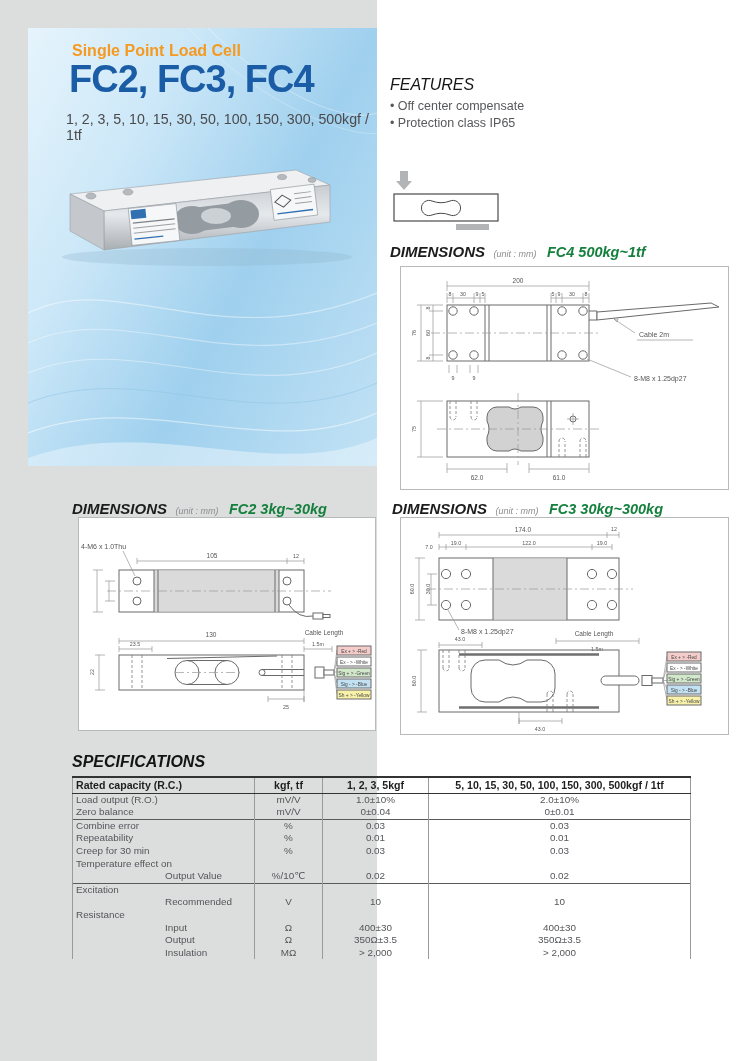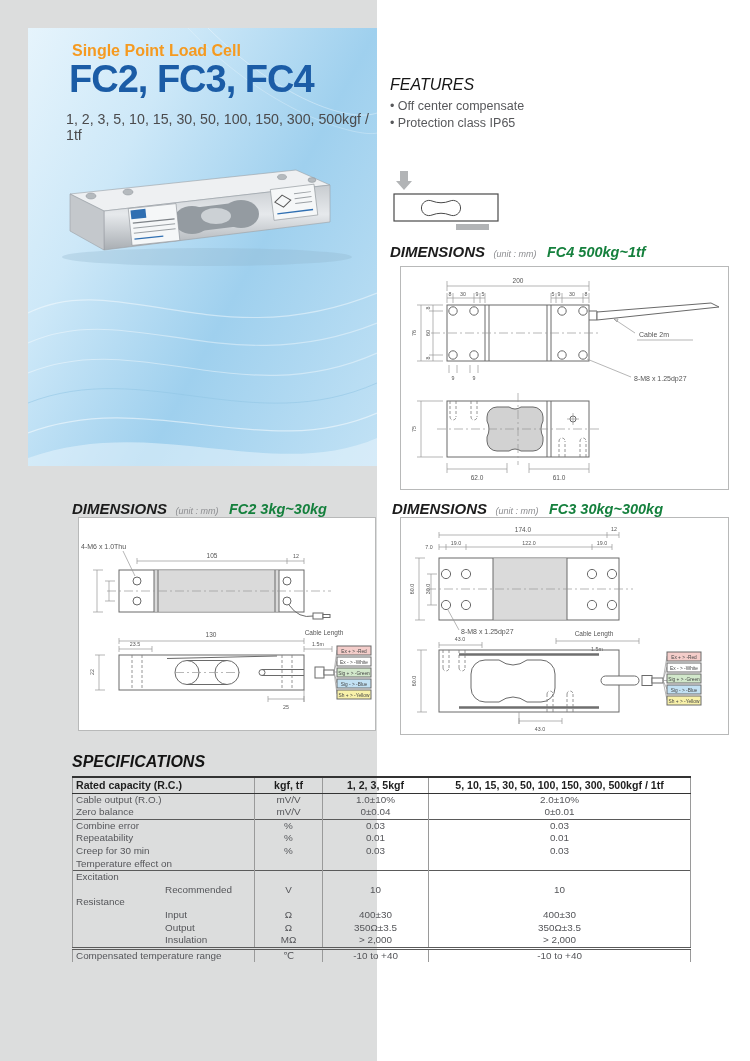--- a/index.html
+++ b/index.html
@@ -332,21 +332,21 @@
   <thead>
     <tr>
       <th class="l">Rated capacity (R.C.)</th>
       <th>kgf, tf</th>
       <th>1, 2, 3, 5kgf</th>
       <th>5, 10, 15, 30, 50, 100, 150, 300, 500kgf / 1tf</th>
     </tr>
   </thead>
   <tbody>
     <tr>
-        <td class="l">Cable output (R.O.)</td>
+        <td class="l">Load output (R.O.)</td>
         <td>mV/V</td>
         <td>1.0±10%</td>
         <td>2.0±10%</td>
       </tr>
     <tr>
         <td class="l">Zero balance</td>
         <td>mV/V</td>
         <td>0±0.04</td>
         <td>0±0.01</td>
       </tr>
@@ -367,20 +367,26 @@
         <td>%</td>
         <td>0.03</td>
         <td>0.03</td>
       </tr>
     <tr>
         <td class="l">Temperature effect on</td>
         <td></td>
         <td></td>
         <td></td>
       </tr>
+    <tr>
+        <td class="l ind">Output Value</td>
+        <td>%/10℃</td>
+        <td>0.02</td>
+        <td>0.02</td>
+      </tr>
     <tr class="sep">
         <td class="l">Excitation</td>
         <td></td>
         <td></td>
         <td></td>
       </tr>
     <tr>
         <td class="l ind">Recommended</td>
         <td>V</td>
         <td>10</td>
@@ -403,20 +409,14 @@
         <td>Ω</td>
         <td>350Ω±3.5</td>
         <td>350Ω±3.5</td>
       </tr>
     <tr>
         <td class="l ind">Insulation</td>
         <td>MΩ</td>
         <td>&gt; 2,000</td>
         <td>&gt; 2,000</td>
       </tr>
-    <tr class="band">
-        <td class="l">Compensated temperature range</td>
-        <td>℃</td>
-        <td>-10 to +40</td>
-        <td>-10 to +40</td>
-      </tr>
   </tbody>
 </table>
 
 </body></html>

